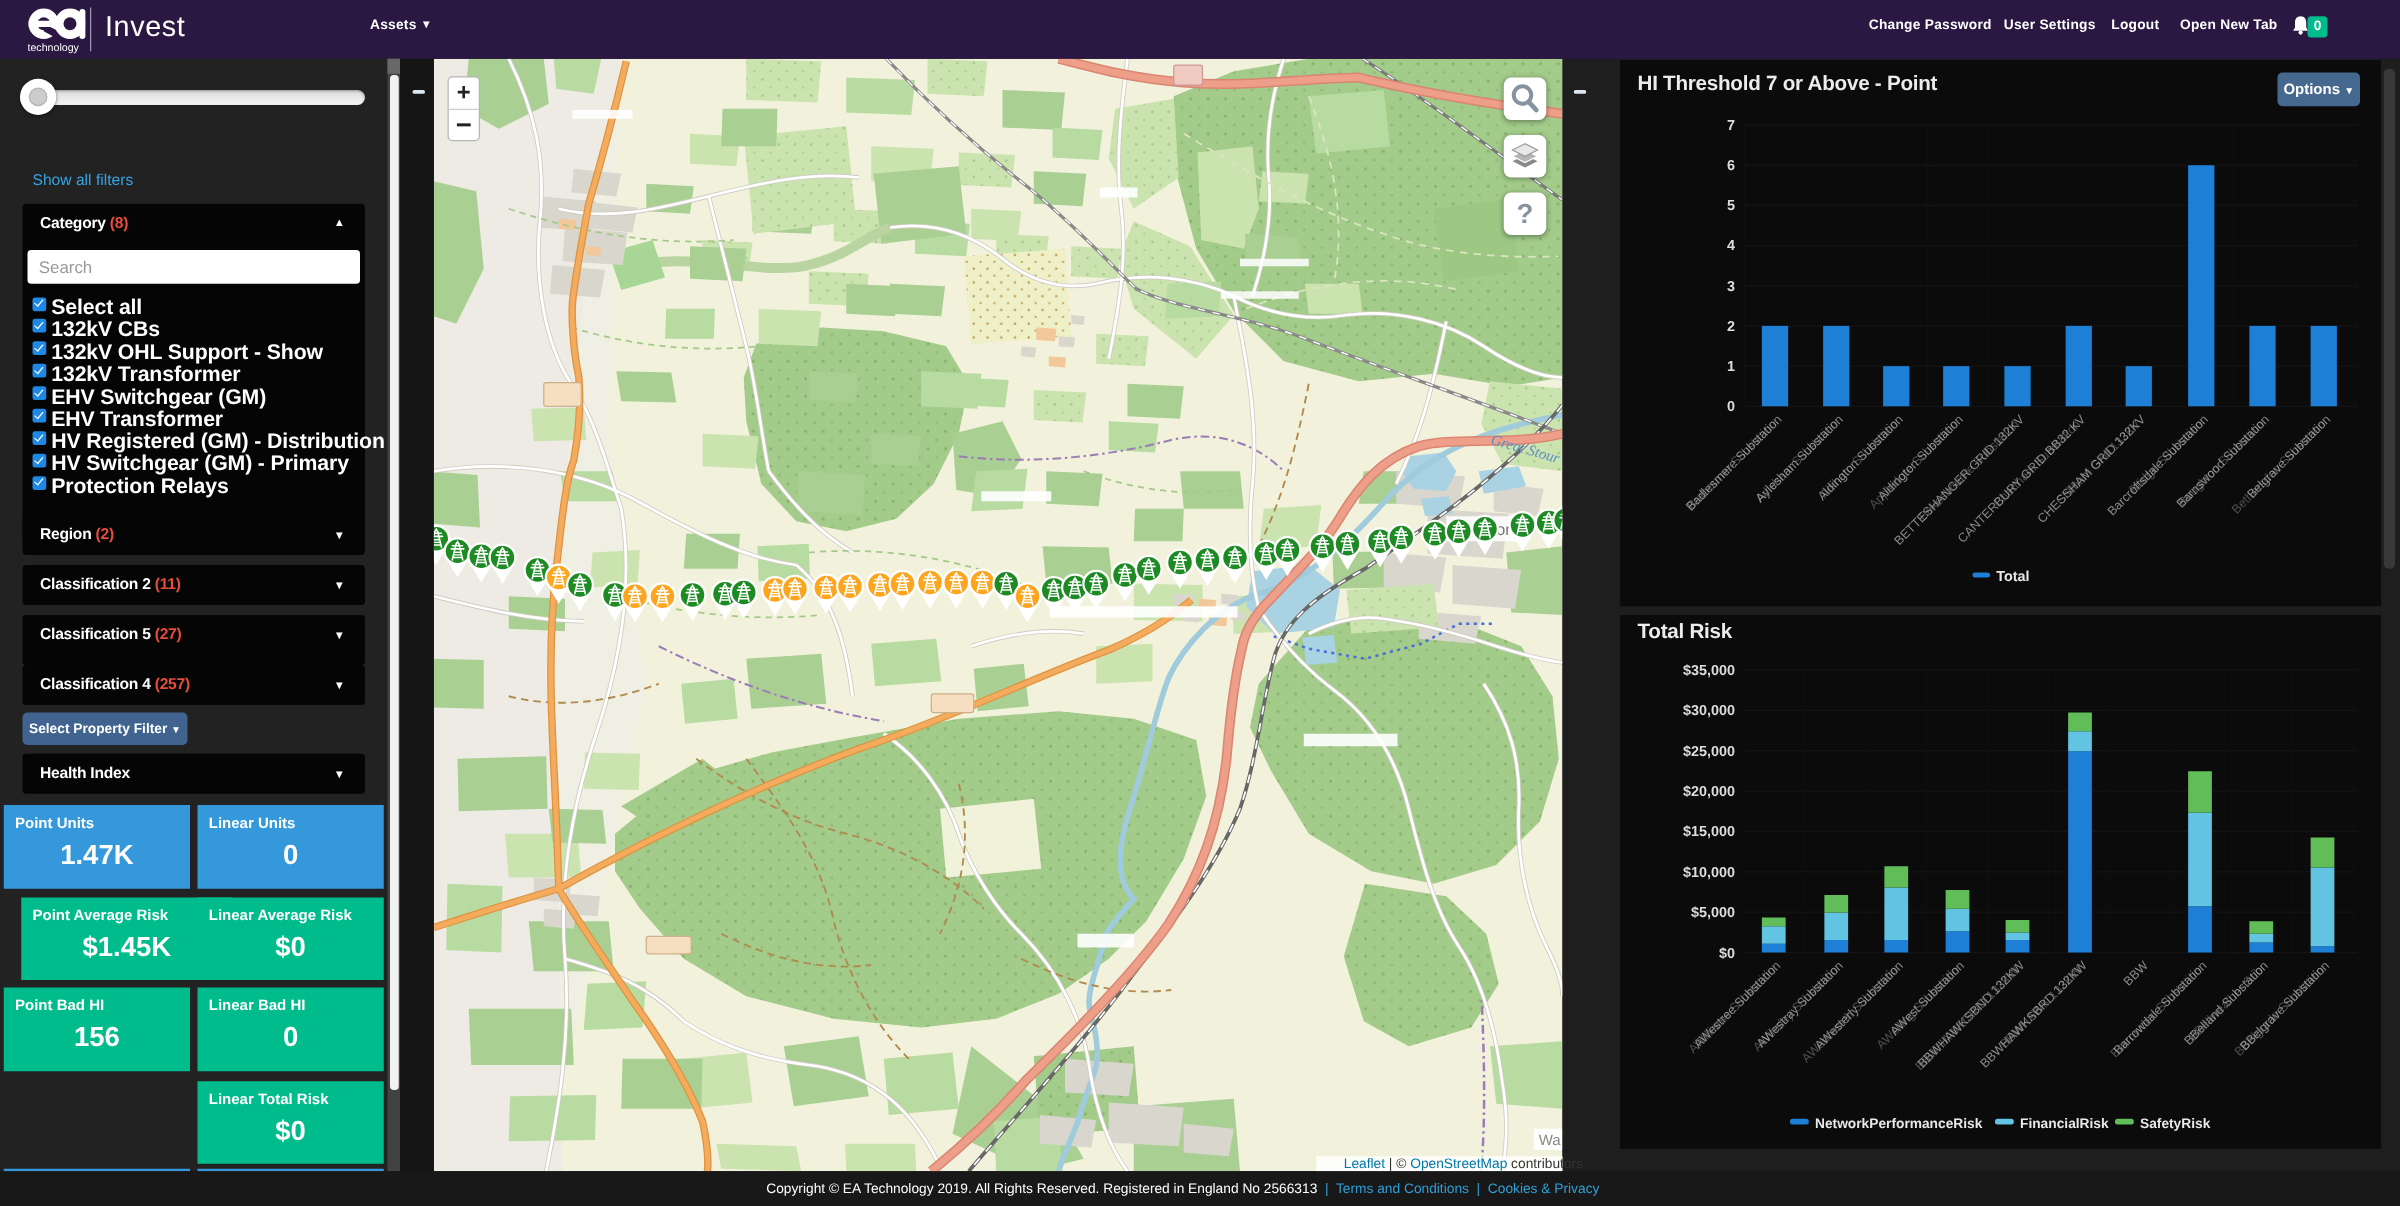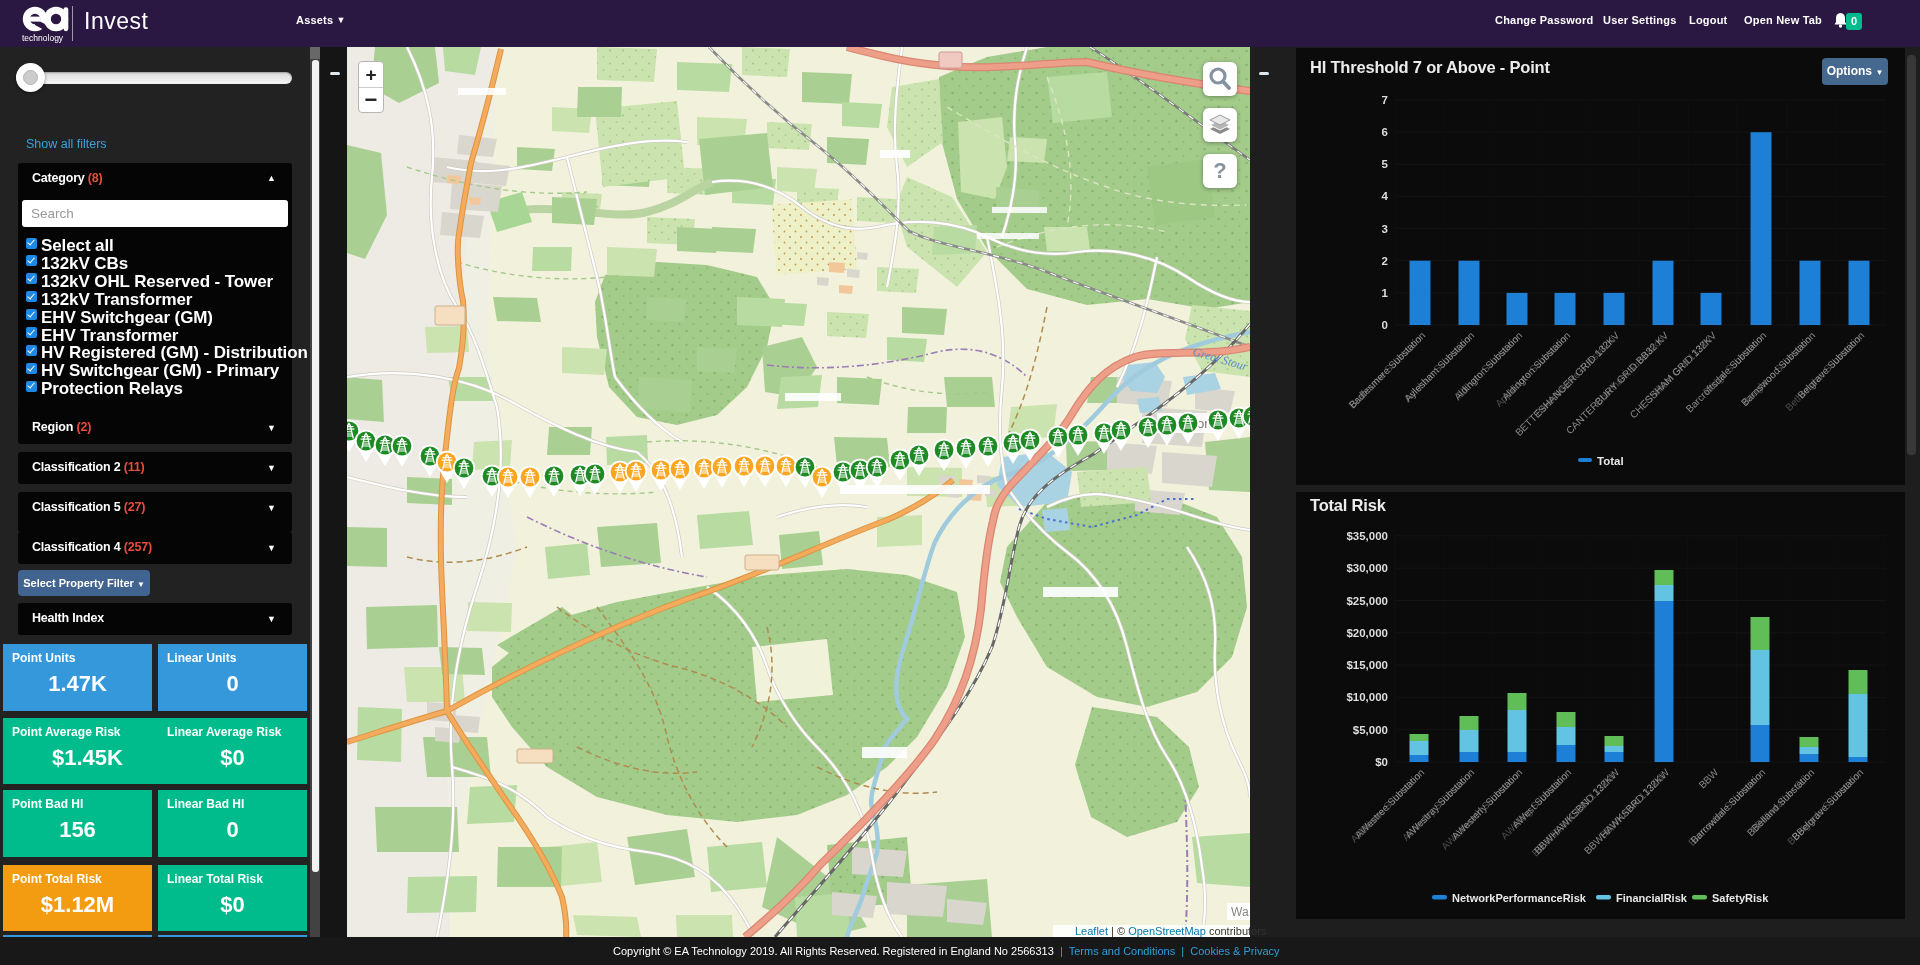--- a/index.html
+++ b/index.html
@@ -990,21 +990,21 @@
  <div class="fbox" style="top:116px;height:268px">
    <div class="fhead" style="top:8px">Category<span class="fred"> (8)</span></div>
    <div class="caret" style="top:10px">▲</div>
    <div class="abs" style="left:4px;top:37px;width:266px;height:27px;background:#fff;border-radius:3px;color:#999;font-size:13.5px;line-height:27px;padding-left:9px">Search</div>
  </div>
  <div class="cb" style="left:26px;top:190.5px"></div>
     <div class="cblab" style="top:189.0px">Select all</div>
 <div class="cb" style="left:26px;top:208.4px"></div>
     <div class="cblab" style="top:206.9px">132kV CBs</div>
 <div class="cb" style="left:26px;top:226.3px"></div>
-    <div class="cblab" style="top:224.8px">132kV OHL Reserved - Tower</div>
+    <div class="cblab" style="top:224.8px">132kV OHL Support - Show</div>
 <div class="cb" style="left:26px;top:244.2px"></div>
     <div class="cblab" style="top:242.7px">132kV Transformer</div>
 <div class="cb" style="left:26px;top:262.1px"></div>
     <div class="cblab" style="top:260.6px">EHV Switchgear (GM)</div>
 <div class="cb" style="left:26px;top:280.0px"></div>
     <div class="cblab" style="top:278.5px">EHV Transformer</div>
 <div class="cb" style="left:26px;top:297.9px"></div>
     <div class="cblab" style="top:296.4px">HV Registered (GM) - Distribution</div>
 <div class="cb" style="left:26px;top:315.8px"></div>
     <div class="cblab" style="top:314.3px">HV Switchgear (GM) - Primary</div>
@@ -1038,39 +1038,35 @@
     </div>
 
 <div class="card" style="left:3px;top:597px;width:149px;height:67px;background:#3498db">
       <div class="lab">Point Units</div>
       <div class="val">1.47K</div>
     </div>
 <div class="card" style="left:158px;top:597px;width:149px;height:67px;background:#3498db">
       <div class="lab">Linear Units</div>
       <div class="val">0</div>
     </div>
-<div class="card" style="left:3px;top:671px;width:169px;height:66px;background:#00bc8c">
+<div class="card" style="left:17px;top:671px;width:169px;height:66px;background:#00bc8c">
       <div class="lab">Point Average Risk</div>
       <div class="val">$1.45K</div>
     </div>
 <div class="card" style="left:158px;top:671px;width:149px;height:66px;background:#00bc8c">
       <div class="lab">Linear Average Risk</div>
       <div class="val">$0</div>
     </div>
 <div class="card" style="left:3px;top:743px;width:149px;height:67px;background:#00bc8c">
       <div class="lab">Point Bad HI</div>
       <div class="val">156</div>
     </div>
 <div class="card" style="left:158px;top:743px;width:149px;height:67px;background:#00bc8c">
       <div class="lab">Linear Bad HI</div>
       <div class="val">0</div>
-    </div>
-<div class="card" style="left:3px;top:818px;width:149px;height:66px;background:#f39c12">
-      <div class="lab">Point Total Risk</div>
-      <div class="val">$1.12M</div>
     </div>
 <div class="card" style="left:158px;top:818px;width:149px;height:66px;background:#00bc8c">
       <div class="lab">Linear Total Risk</div>
       <div class="val">$0</div>
     </div>
 <div class="card" style="left:3px;top:888px;width:149px;height:2px;background:#3498db"></div>
 <div class="card" style="left:158px;top:888px;width:149px;height:2px;background:#3498db"></div>
 
  <div class="abs" style="left:310px;top:0;width:10px;height:890px;background:#424242"></div>
  <div class="abs" style="left:310px;top:0;width:10px;height:12px;background:#686868"></div>

